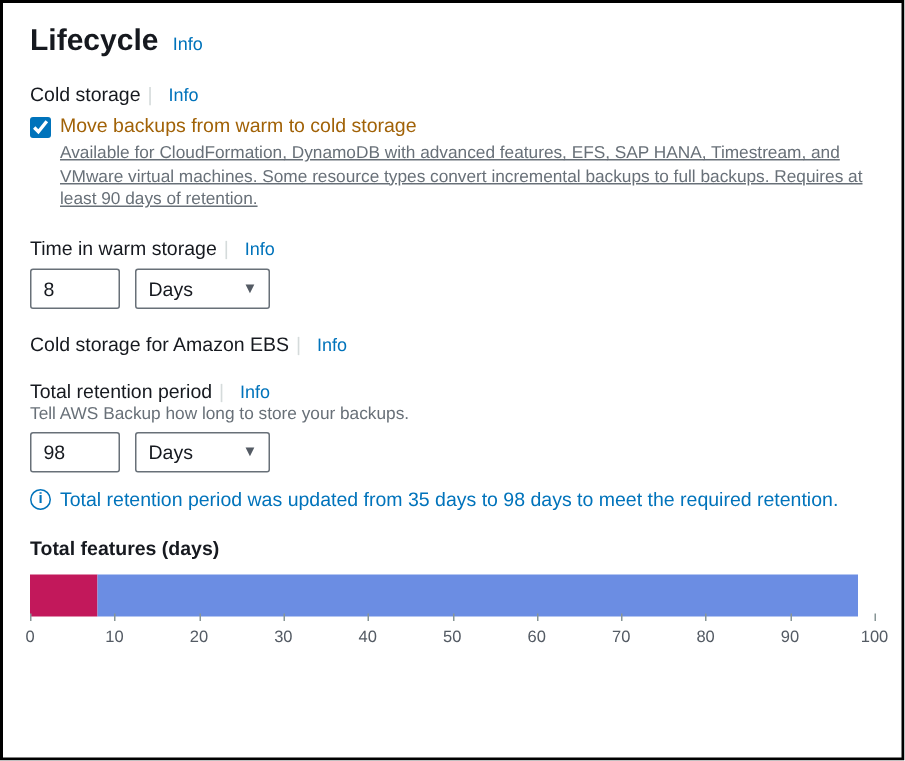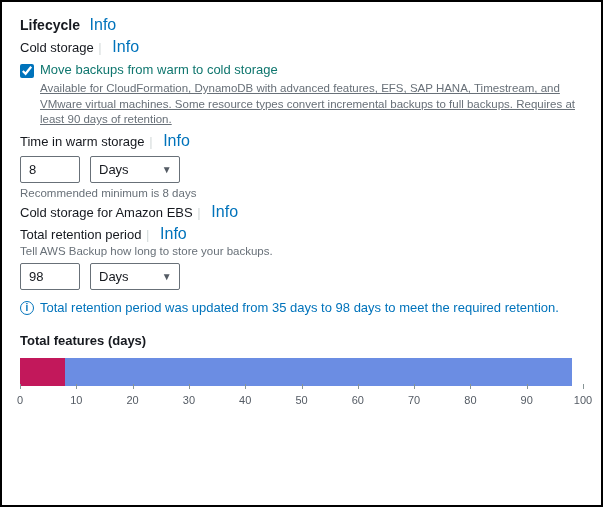--- a/index.html
+++ b/index.html
@@ -10,61 +10,61 @@
     background: #fff;
   }
   .frame {
     border: 2px solid #000;
     width: 603px;
     height: 507px;
     padding: 14px 18px 10px 18px;
     overflow: hidden;
   }
   h2.section-title {
-    font-size: 14px;
+    font-size: 20px;
     font-weight: 700;
     color: #16191f;
     display: inline;
   }
   .info-link {
     color: #0073bb;
-    font-size: 16px;
+    font-size: 12px;
     font-weight: 400;
     margin-left: 6px;
     cursor: pointer;
     display: inline-block;
   }
   .divider {
     color: #d5dbdb;
     margin: 0 1px;
     display: inline-block;
   }
   .subsection {
-    margin-top: 4px;
+    margin-top: 16px;
   }
   .sub-label {
     font-size: 13px;
     color: #16191f;
     display: inline;
   }
   .checkbox-row {
     margin-top: 6px;
     display: flex;
     align-items: flex-start;
     gap: 6px;
   }
   .checkbox-row input[type="checkbox"] {
     margin-top: 2px;
     accent-color: #0073bb;
     width: 14px;
     height: 14px;
   }
   .checkbox-label {
     font-size: 13px;
-    color: #0f766e;
+    color: #a16207;
   }
   .desc {
     font-size: 11.5px;
     color: #687078;
     margin-top: 3px;
     line-height: 1.35;
     margin-left: 20px;
     text-decoration: underline;
   }
   .input-row {
@@ -189,21 +189,20 @@
     <span class="divider">|</span>
     <span class="info-link">Info</span>
 
     <div class="input-row">
       <input type="text" value="8" style="">
       <div class="select">
         <span>Days</span>
         <span class="caret">▼</span>
       </div>
     </div>
-    <div class="hint">Recommended minimum is 8 days</div>
   </div>
 
   <div class="subsection">
     <span class="sub-label">Cold storage for Amazon EBS</span>
     <span class="divider">|</span>
     <span class="info-link">Info</span>
 
   </div>
 
   <div class="subsection">

